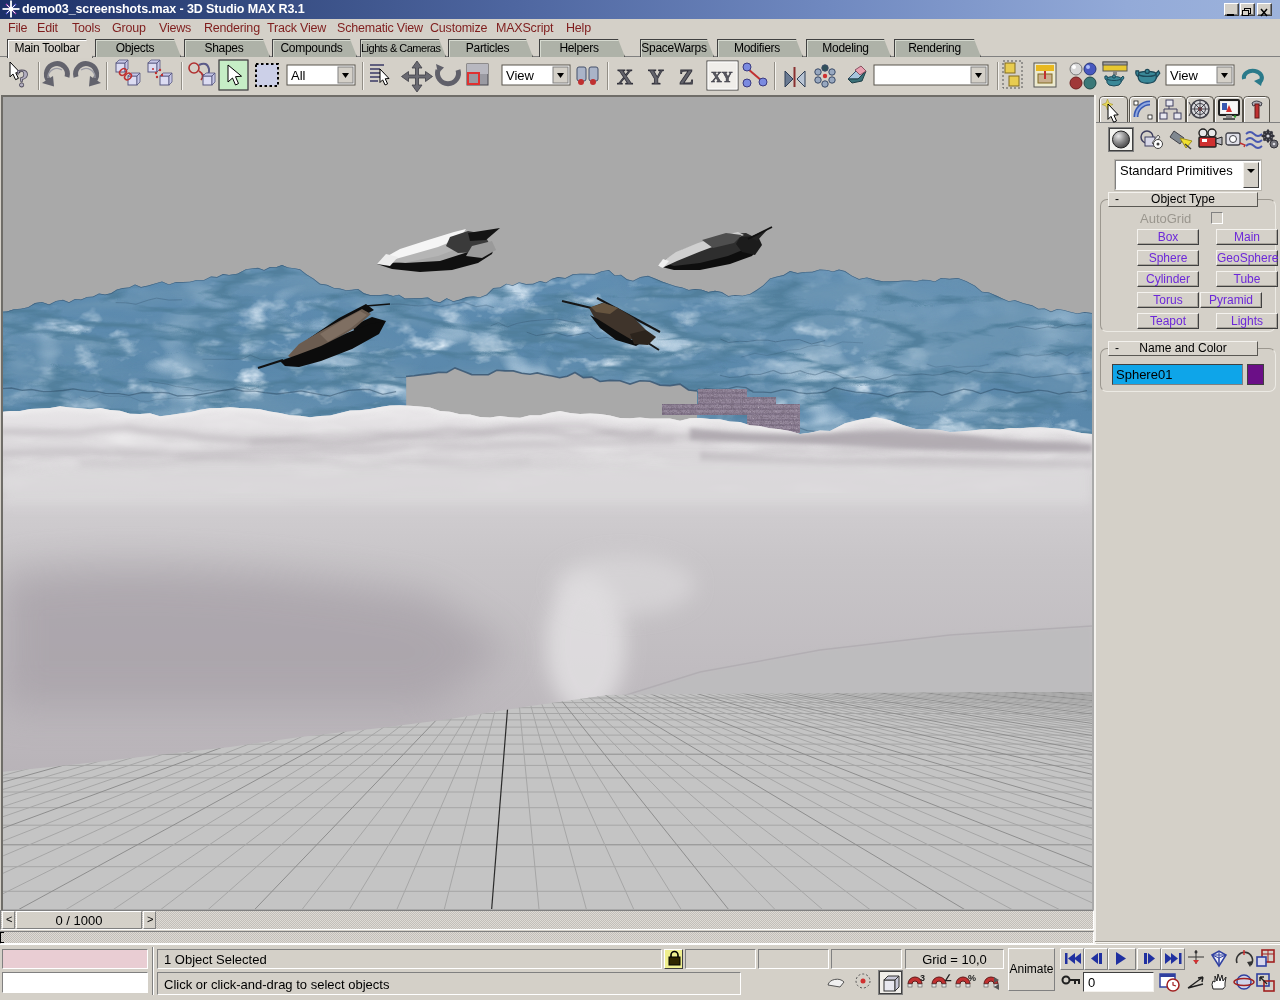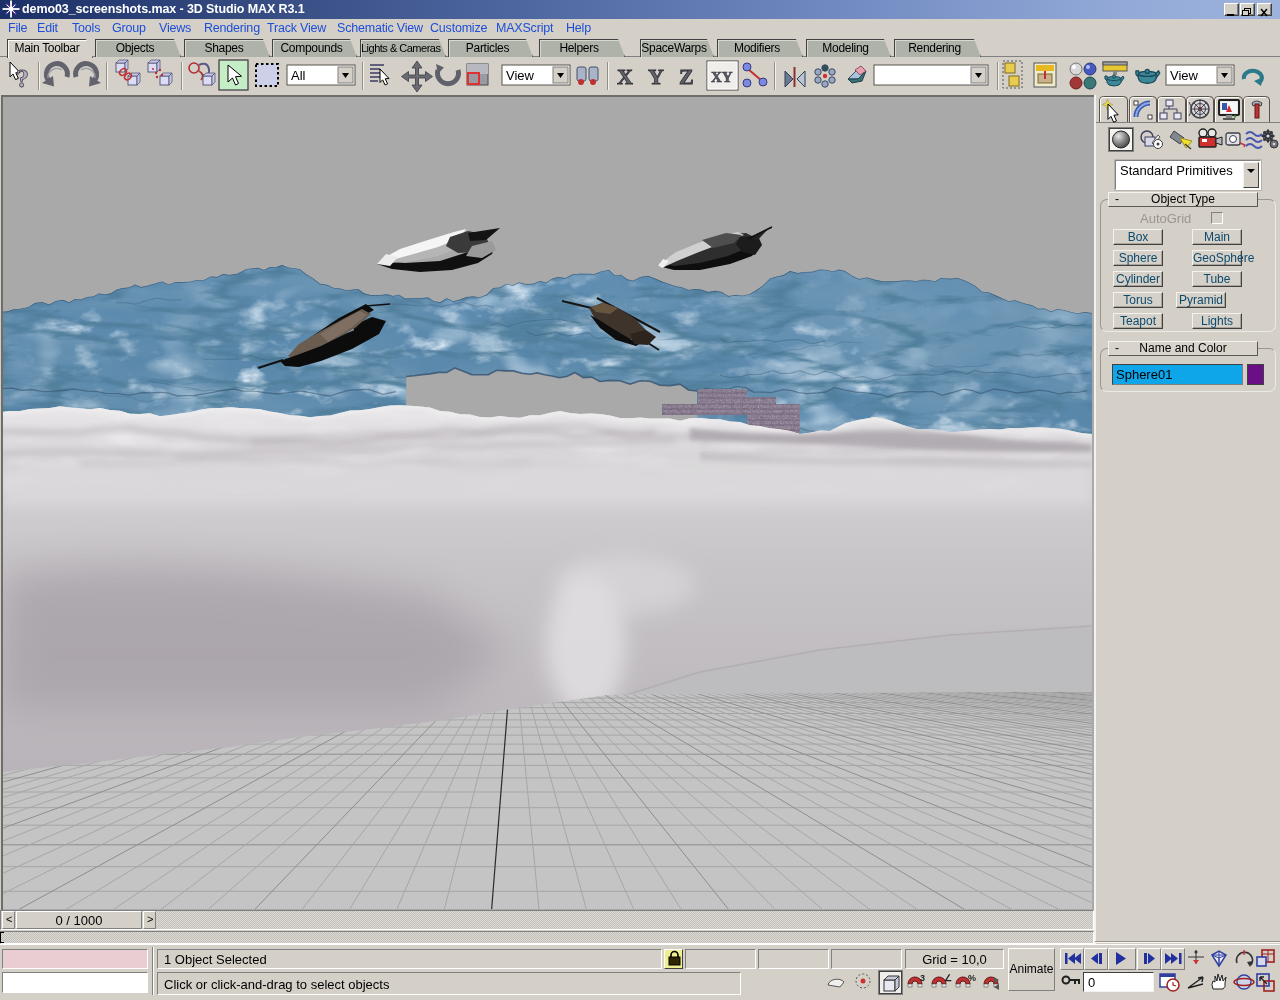--- a/index.html
+++ b/index.html
@@ -3,21 +3,21 @@
 <style>
 *{margin:0;padding:0;box-sizing:border-box;}
 html,body{width:1280px;height:1000px;overflow:hidden;background:#d4d0c8;
   font-family:"Liberation Sans",sans-serif;}
 .abs{position:absolute;}
 #titlebar{left:0;top:0;width:1280px;height:19px;
   background:linear-gradient(90deg,#1c3068 0%,#33497e 18%,#4e66a0 40%,#7089c0 65%,#93aad8 88%,#9db3dc 100%);
   color:#fff;font-weight:bold;font-size:13px;line-height:19px;}
 .winbtn{position:absolute;top:3px;width:15px;height:13px;background:#d4d0c8;
   border:1px solid;border-color:#fff #404040 #404040 #fff;box-shadow:inset -1px -1px 0 #808080;}
-#menubar{left:0;top:19px;width:1280px;height:19px;background:#d4d0c8;color:#1d4ed8;font-size:12.5px;letter-spacing:-0.2px;}
+#menubar{left:0;top:19px;width:1280px;height:19px;background:#d4d0c8;color:#7f1d1d;font-size:12.5px;letter-spacing:-0.2px;}
 #menubar span{position:absolute;top:2px;}
 #tabbar{left:0;top:38px;width:1280px;height:19px;background:#d4d0c8;border-bottom:1px solid #808080;}
 .tab{position:absolute;top:1px;height:18px;font-size:12px;letter-spacing:-0.3px;white-space:nowrap;color:#000;text-align:center;
   line-height:17px;background:#aeb2a8;border:1px solid #404040;border-bottom:none;
   box-shadow:inset 1px 1px 0 #d6dad0;}
 .tab.active{background:#d5d1c9;box-shadow:inset 1px 1px 0 #fff;height:19px;z-index:2;}
 #toolbar{left:0;top:57px;width:1280px;height:38px;background:#d4d0c8;}
 #viewport{left:1px;top:95px;width:1093px;height:815px;background:#a9a9a9;
   border-top:2px solid #6f6d68;border-left:2px solid #6f6d68;}
 #cmdpanel{left:1094px;top:95px;width:186px;height:849px;background:#d4d0c8;border-left:2px solid #f4f2ee;}
@@ -26,23 +26,23 @@
   linear-gradient(45deg,#c2beb8 25%,transparent 25%,transparent 75%,#c2beb8 75%);
   background-position:0 0,1px 1px;background-size:2px 2px;}
 .raisedsoft{border:1px solid;border-color:#fff #808080 #808080 #fff;background:#d4d0c8;}
 .combo{background:#fff;border:1px solid;border-color:#404040 #f4f2ee #f4f2ee #404040;font-size:13px;color:#000;}
 .combobtn{position:absolute;right:1px;top:1px;bottom:1px;width:16px;background:#d4d0c8;
   border:1px solid;border-color:#f4f2ee #404040 #404040 #f4f2ee;}
 .combobtn:after{content:"";position:absolute;left:3px;top:6px;border:4px solid transparent;border-top:4px solid #000;}
 .rollout{position:absolute;left:1100px;width:176px;border:1px solid;border-color:#9b978f #eceae4 #eceae4 #9b978f;border-radius:7px;}
 .rolltitle{position:absolute;height:15px;background:#d8d4cc;
   border:1px solid;border-color:#f4f2ee #5a5853 #5a5853 #f4f2ee;font-size:12px;color:#000;line-height:13px;}
-.objbtn{position:absolute;width:50px;height:16px;background:#d5d1c9;
+.objbtn{position:absolute;width:62px;height:16px;background:#d5d1c9;
   border:1px solid;border-color:#f4f2ee #404040 #404040 #f4f2ee;box-shadow:inset -1px -1px 0 #a8a49c;
-  font-size:12px;line-height:14px;text-align:center;color:#0c4a6e;}
+  font-size:12px;line-height:14px;text-align:center;color:#6d28d9;margin-left:24px;}
 .statfield{position:absolute;background:#d4d0c8;border:1px solid;border-color:#808080 #fff #fff #808080;
   font-size:13px;color:#000;}
 #timeline{left:0;top:910px;width:1094px;height:20px;}
 #trackstrip{left:0;top:931px;width:1094px;height:13px;}
 #statusrow{left:0;top:944px;width:1280px;height:56px;background:#d4d0c8;border-top:1px solid #fff;}
 </style></head>
 <body>
 <div id="titlebar" class="abs">
   <svg width="18" height="18" style="position:absolute;left:2px;top:0px">
     <g stroke-width="1.2">

